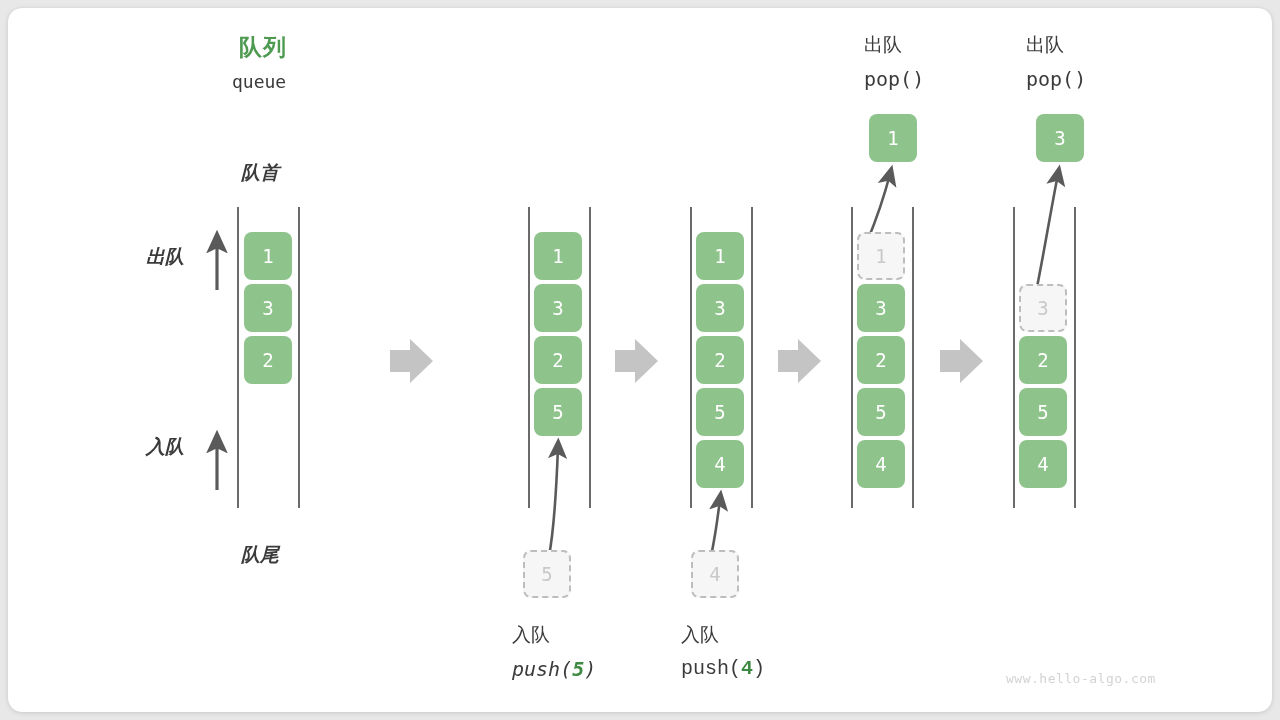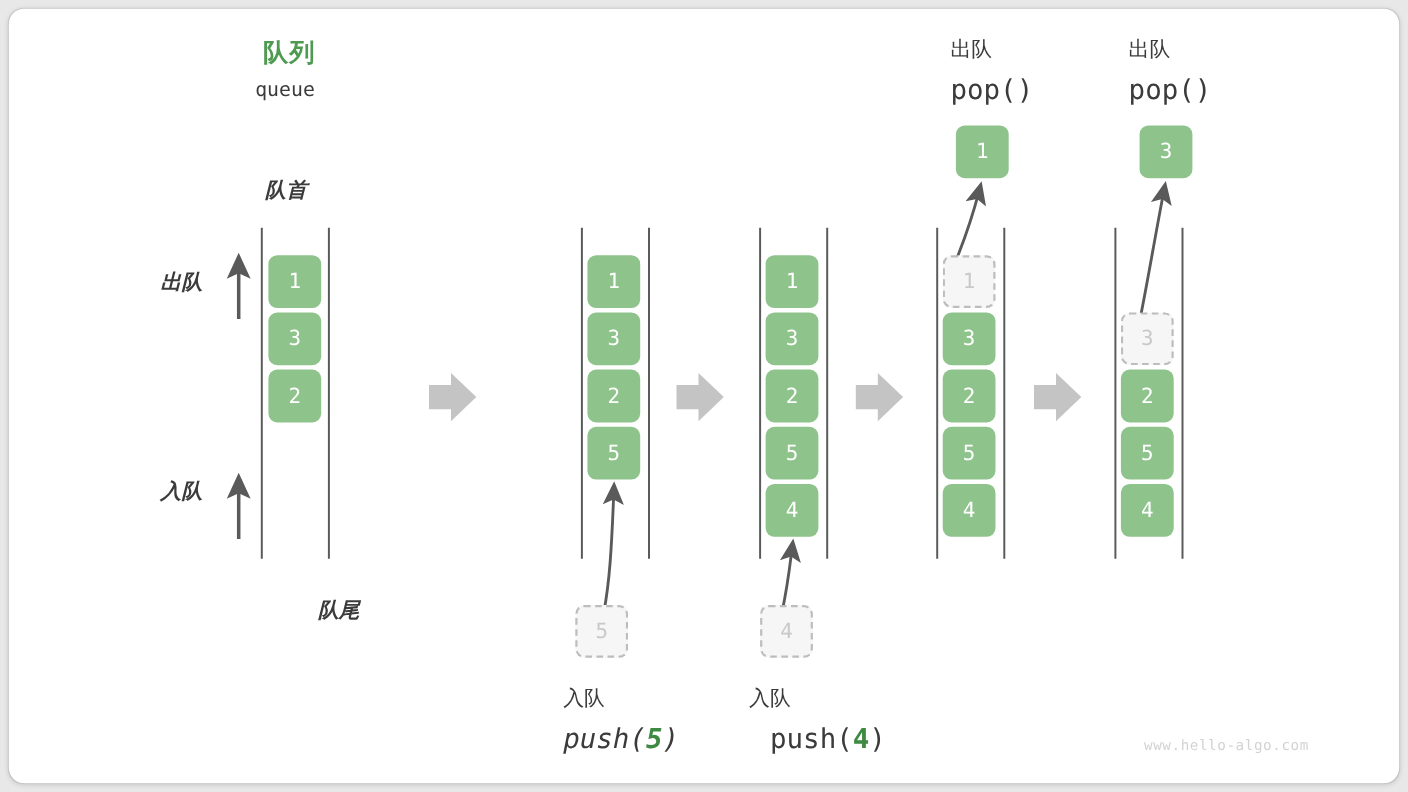--- a/index.html
+++ b/index.html
@@ -47,21 +47,21 @@
     white-space: nowrap;
     font-style: italic;
   }
   .op-cn {
     font-size: 19px;
     color: #3b3b3b;
     white-space: nowrap;
   }
   .op-code {
     font-family: "DejaVu Sans Mono", "Liberation Mono", monospace;
-    font-size: 25px;
+    font-size: 20px;
     color: #3b3b3b;
     white-space: nowrap;
   }
   .op-code .arg { color: #3f8a43; font-weight: bold; }
   .watermark {
     font-family: "DejaVu Sans Mono", "Liberation Mono", monospace;
     font-size: 13px;
     color: #d3d3d3;
     white-space: nowrap;
     letter-spacing: 0.5px;
@@ -156,21 +156,21 @@
       </g>
       <g fill="#c4c4c4">
         <path d="M940,350 h20 v-11 l23,22 -23,22 v-11 h-20 z"></path>
       </g>
     </svg>
 
     <div class="abs title-cn" style="left:239px; top:32px;">队列</div>
     <div class="abs title-en" style="left:232px; top:71px;">queue</div>
 
     <div class="abs label-bold" style="left:241px; top:160px;">队首</div>
-    <div class="abs label-bold" style="left:241px; top:542px;margin-left:48px;">队尾</div>
+    <div class="abs label-bold" style="left:241px; top:542px;">队尾</div>
     <div class="abs label-bold" style="left:146px; top:244px;">出队</div>
     <div class="abs label-bold" style="left:146px; top:434px;">入队</div>
 
     <div class="abs">
       <div class="cell" style="left:244px; top:232px;">1</div>
       <div class="cell" style="left:244px; top:284px;">3</div>
       <div class="cell" style="left:244px; top:336px;">2</div>
     </div>
 
     <div class="abs">
@@ -185,21 +185,21 @@
 
     <div class="abs">
       <div class="cell" style="left:696px; top:232px;">1</div>
       <div class="cell" style="left:696px; top:284px;">3</div>
       <div class="cell" style="left:696px; top:336px;">2</div>
       <div class="cell" style="left:696px; top:388px;">5</div>
       <div class="cell" style="left:696px; top:440px;">4</div>
       <div class="cell ghost" style="left:691px; top:550px;">4</div>
     </div>
     <div class="abs op-cn" style="left:681px; top:622px;">入队</div>
-    <div class="abs op-code" style="left:700px; top:657px;"><span>push(</span><span class="arg">4</span><span>)</span></div>
+    <div class="abs op-code" style="left:681px; top:657px;font-family:Liberation Mono, monospace;"><span>push(</span><span class="arg">4</span><span>)</span></div>
 
     <div class="abs">
       <div class="cell ghost" style="left:857px; top:232px;">1</div>
       <div class="cell" style="left:857px; top:284px;">3</div>
       <div class="cell" style="left:857px; top:336px;">2</div>
       <div class="cell" style="left:857px; top:388px;">5</div>
       <div class="cell" style="left:857px; top:440px;">4</div>
       <div class="cell" style="left:869px; top:114px;">1</div>
     </div>
     <div class="abs op-cn" style="left:864px; top:32px;">出队</div>
@@ -208,16 +208,16 @@
     <div class="abs">
       <div class="cell ghost" style="left:1019px; top:284px;">3</div>
       <div class="cell" style="left:1019px; top:336px;">2</div>
       <div class="cell" style="left:1019px; top:388px;">5</div>
       <div class="cell" style="left:1019px; top:440px;">4</div>
       <div class="cell" style="left:1036px; top:114px;">3</div>
     </div>
     <div class="abs op-cn" style="left:1026px; top:32px;">出队</div>
     <div class="abs op-code" style="left:1026px; top:67px;"><span>pop(</span><span class="arg"></span><span>)</span></div>
 
-    <div class="abs watermark" style="left:1040px; top:671px;">www.hello-algo.com</div>
+    <div class="abs watermark" style="left:1006px; top:671px;">www.hello-algo.com</div>
 
   </div>
 </div>
 
 </body></html>

